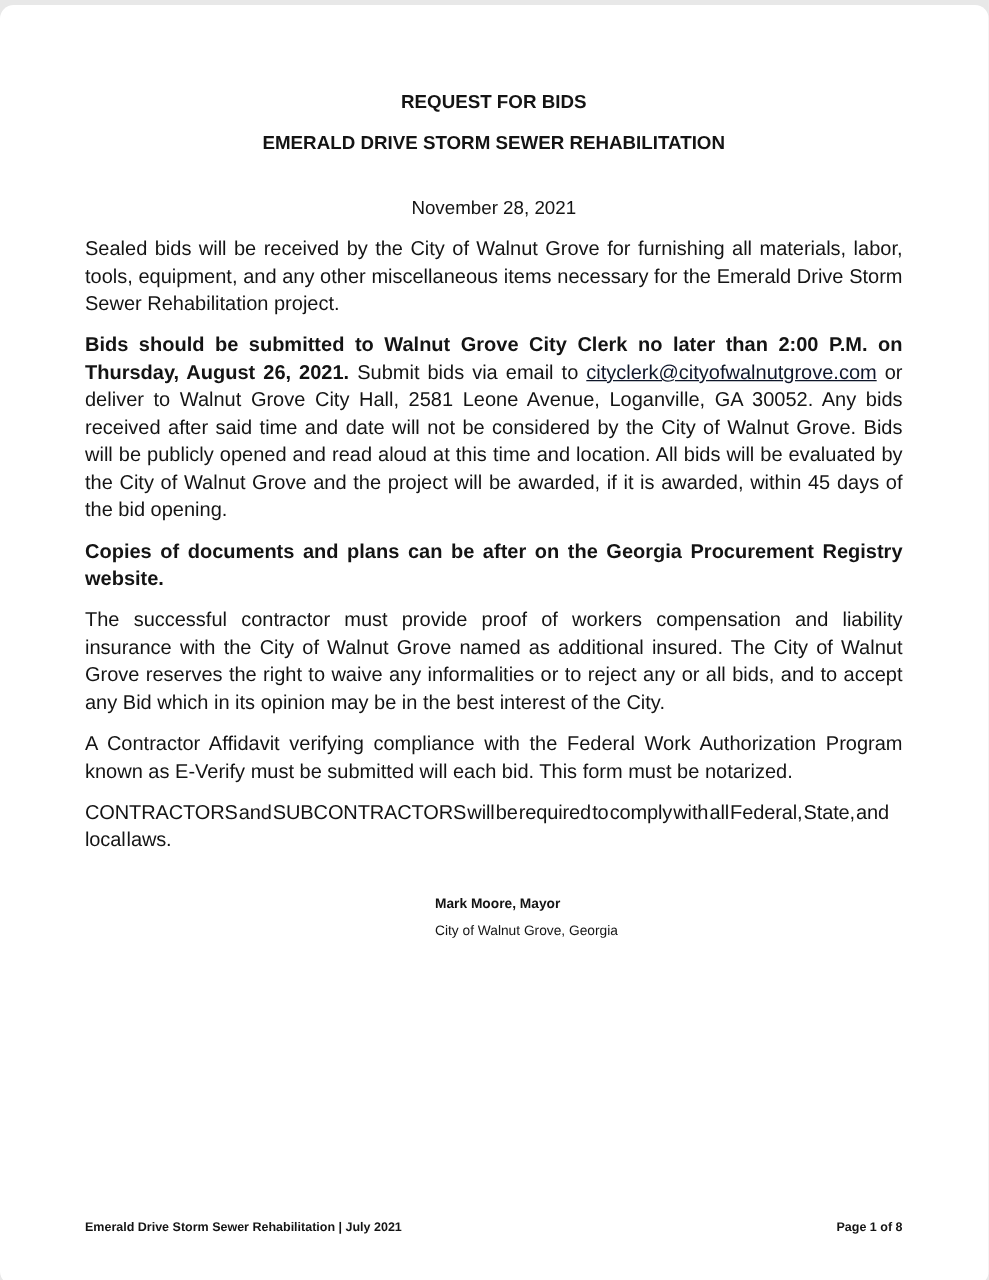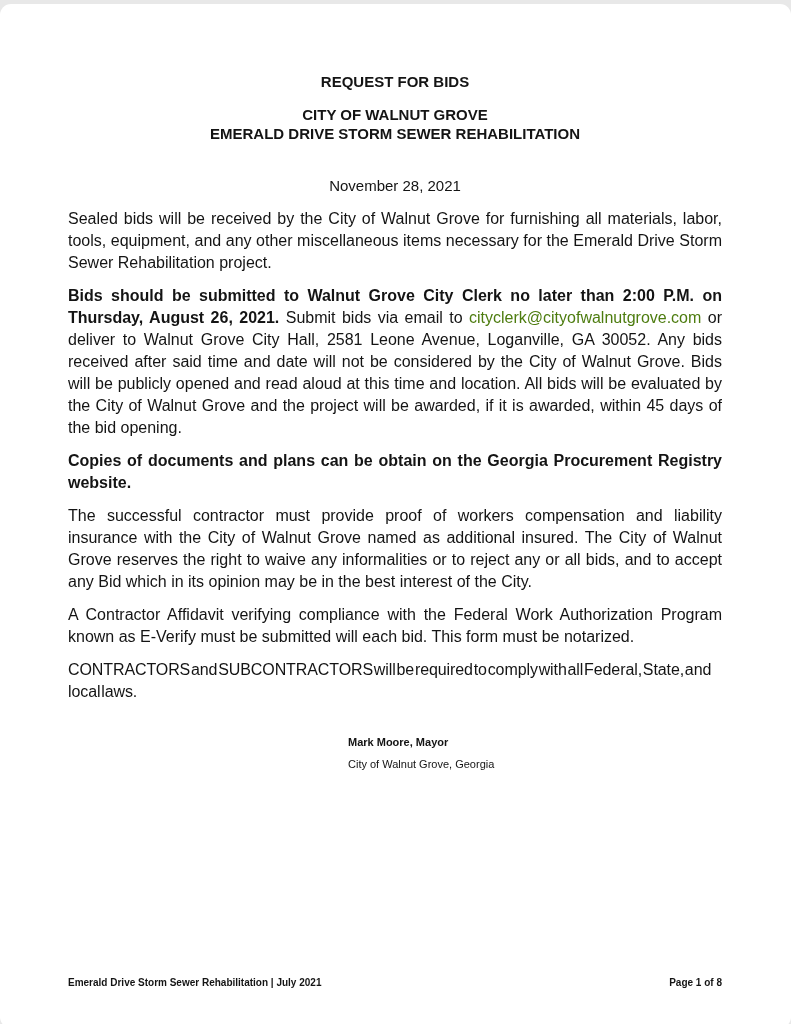--- a/index.html
+++ b/index.html
@@ -46,21 +46,22 @@
   }
   p.body-par {
     font-size: 16px;
     line-height: 22px;
     text-align: justify;
     margin: 0 0 11px 0;
   }
   p.first-par { margin-top: 11px; }
   .bold { font-weight: bold; }
   a.doc-link {
-    color: #4d7c0f;
+    color: #0f172a;
+    text-decoration: underline;
     cursor: pointer;
   }
   p.compliance-par {
     word-spacing: -3.5px;
     letter-spacing: -0.1px;
     text-align: left;
   }
   .signature {
     margin-top: 28px;
     margin-left: 280px;
@@ -82,36 +83,35 @@
 </style>
 </head>
 <body>
 
 <div class="page">
   <div class="content">
 
     <div class="doc-title">REQUEST FOR BIDS</div>
 
     <div class="org-block">
-      <div>CITY OF WALNUT GROVE</div>
       <div>EMERALD DRIVE STORM SEWER REHABILITATION</div>
     </div>
 
     <div class="doc-date">November 28, 2021</div>
 
     <p class="body-par first-par">Sealed bids will be received by the City of Walnut Grove for furnishing all materials, labor, tools, equipment, and any other miscellaneous items necessary for the Emerald Drive Storm Sewer Rehabilitation project.</p>
 
     <p class="body-par">
       <span class="bold">Bids should be submitted to Walnut Grove City Clerk no later than 2:00 P.M. on Thursday, August 26, 2021.</span>
       <span> Submit bids via email to </span>
       <a class="doc-link">cityclerk@cityofwalnutgrove.com</a>
       <span> or deliver to Walnut Grove City Hall, 2581 Leone Avenue, Loganville, GA 30052. Any bids received after said time and date will not be considered by the City of Walnut Grove.  Bids will be publicly opened and read aloud at this time and location. All bids will be evaluated by the City of Walnut Grove and the project will be awarded, if it is awarded, within 45 days of the bid opening.</span>
     </p>
 
-    <p class="body-par bold">Copies of documents and plans can be obtain on the Georgia Procurement Registry website.</p>
+    <p class="body-par bold">Copies of documents and plans can be after on the Georgia Procurement Registry website.</p>
 
 
     <p class="body-par">The successful contractor must provide proof of workers compensation and liability insurance with the City of Walnut Grove named as additional insured.  The City of Walnut Grove reserves the right to waive any informalities or to reject any or all bids, and to accept any Bid which in its opinion may be in the best interest of the City.</p>
 
     <p class="body-par">A Contractor Affidavit verifying compliance with the Federal Work Authorization Program known as E-Verify must be submitted will each bid.  This form must be notarized.</p>
 
     <p class="body-par compliance-par">CONTRACTORS and SUBCONTRACTORS will be required to comply with all Federal, State, and local laws.</p>
 
     <div class="signature">
       <div class="sig-name">Mark Moore, Mayor</div>

